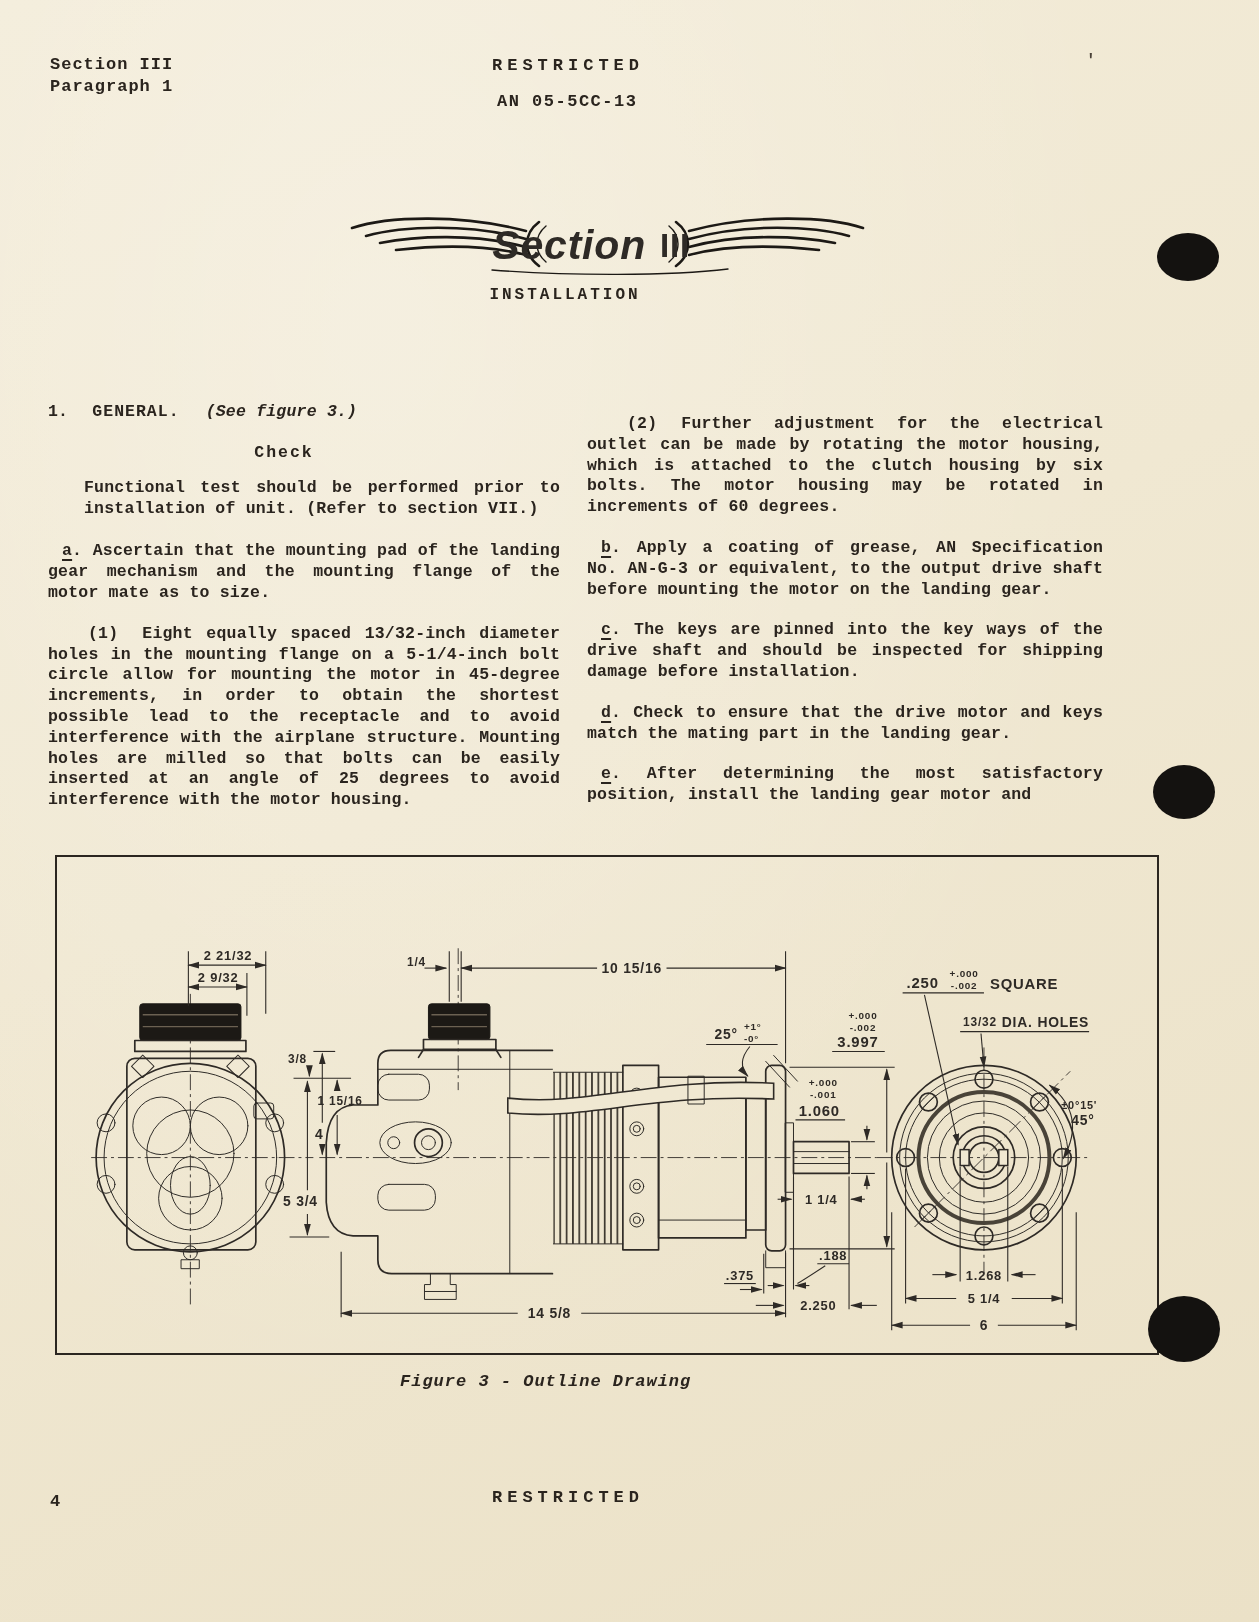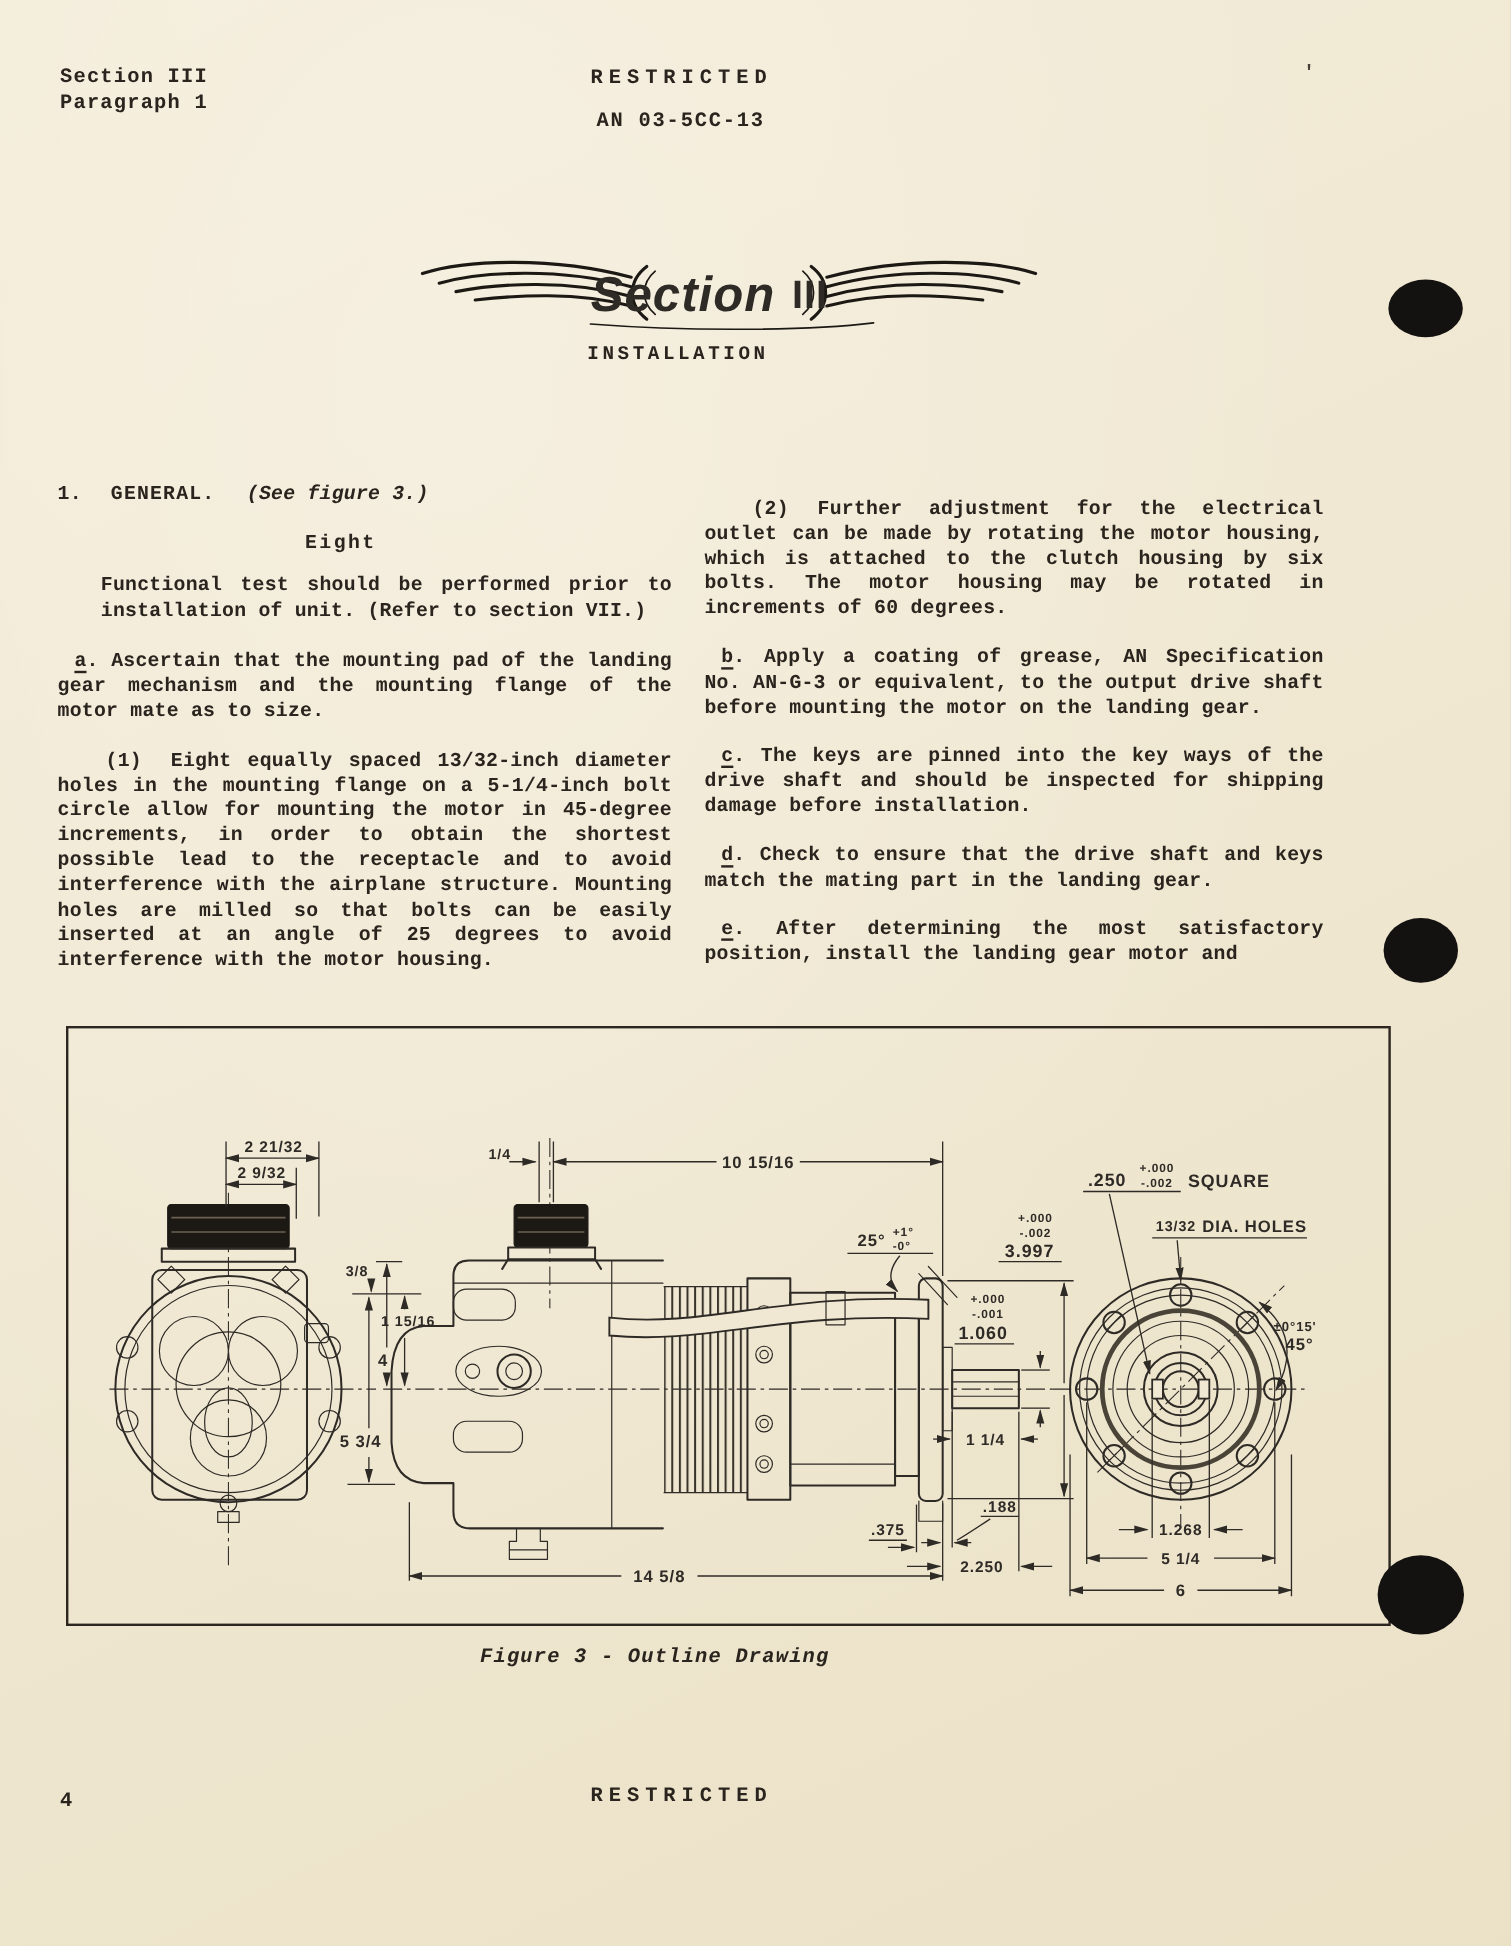--- a/index.html
+++ b/index.html
@@ -50,21 +50,21 @@
 </head>
 <body>
 
 <div class="page">
 
   <div class="abs hdrline" style="left:50px; top:54px;">
     <div>Section III</div>
     <div>Paragraph 1</div>
   </div>
   <div class="abs restricted" style="left:492px; top:56px;">RESTRICTED</div>
-  <div class="abs docnum" style="left:497px; top:92px;">AN 03-5CC-13</div>
+  <div class="abs docnum" style="left:497px; top:92px;">AN 05-5CC-13</div>
   <div class="abs speck" style="left:1086px; top:52px;">'</div>
 
   <svg class="abs" style="left:340px; top:210px;" width="535" height="80" viewBox="0 0 535 80">
     <g id="wingL">
       <path class="w" d="M186,21 C122,4 48,6 12,18"></path>
       <path class="w" d="M186,29 C128,13 62,16 26,26"></path>
       <path class="w" d="M186,37 C134,23 76,26 40,33"></path>
       <path class="w" d="M186,45 C140,33 92,36 56,40"></path>
       <path class="w" d="M199,12 C183,24 183,44 199,56"></path>
       <path class="w wt" d="M206,16 C194,26 194,42 206,52"></path>
@@ -75,31 +75,31 @@
     <path class="w wt" d="M152,60 C230,66 330,66 388,59"></path>
   </svg>
   <div class="abs install" style="left:430px; top:286px;">INSTALLATION</div>
 
   <div class="abs col-left">
     <p class="t head">
       <span class="hn">1.</span>
       <span class="ht">GENERAL.</span>
       <span class="hi">(See figure 3.)</span>
     </p>
-    <div class="notehead">Eight</div>
+    <div class="notehead">Check</div>
     <p class="t noteblock">Functional test should be performed prior to installation of unit. (Refer to section VII.)</p>
     <p class="t lettered"><span class="u">a</span><span>.  Ascertain that the mounting pad of the landing gear mechanism and the mounting flange of the motor mate as to size.</span></p>
     <p class="t numbered"><span class="plab">(1)</span><span>Eight equally spaced 13/32-inch diameter holes in the mounting flange on a 5-1/4-inch bolt circle allow for mounting the motor in 45-degree increments, in order to obtain the shortest possible lead to the receptacle and to avoid interference with the airplane structure. Mounting holes are milled so that bolts can be easily inserted at an angle of 25 degrees to avoid interference with the motor housing.</span></p>
   </div>
 
   <div class="abs col-right">
     <p class="t numbered"><span class="plab">(2)</span><span>Further adjustment for the electrical outlet can be made by rotating the motor housing, which is attached to the clutch housing by six bolts. The motor housing may be rotated in increments of 60 degrees.</span></p>
     <p class="t lettered"><span class="u">b</span><span>.  Apply a coating of grease, AN Specification No. AN-G-3 or equivalent, to the output drive shaft before mounting the motor on the landing gear.</span></p>
     <p class="t lettered"><span class="u">c</span><span>.  The keys are pinned into the key ways of the drive shaft and should be inspected for shipping damage before installation.</span></p>
-    <p class="t lettered"><span class="u">d</span><span>.  Check to ensure that the drive shaft and keys match the mating part in the landing gear.</span></p>
+    <p class="t lettered"><span class="u">d</span><span>.  Check to ensure that the drive motor and keys match the mating part in the landing gear.</span></p>
     <p class="t lettered"><span class="u">e</span><span>.  After determining the most satisfactory position, install the landing gear motor and</span></p>
   </div>
 
   <div class="abs figurebox">
     <svg width="100%" height="100%" viewBox="0 0 1056 500">
       <defs>
         <marker id="arr" markerWidth="12" markerHeight="9" refX="11" refY="4" orient="auto-start-reverse" markerUnits="userSpaceOnUse">
           <path d="M12,4 L0,0.6 L0,7.4 Z" fill="#2e2a26"></path>
         </marker>
         <pattern id="fins" width="6.4" height="8" patternUnits="userSpaceOnUse">

